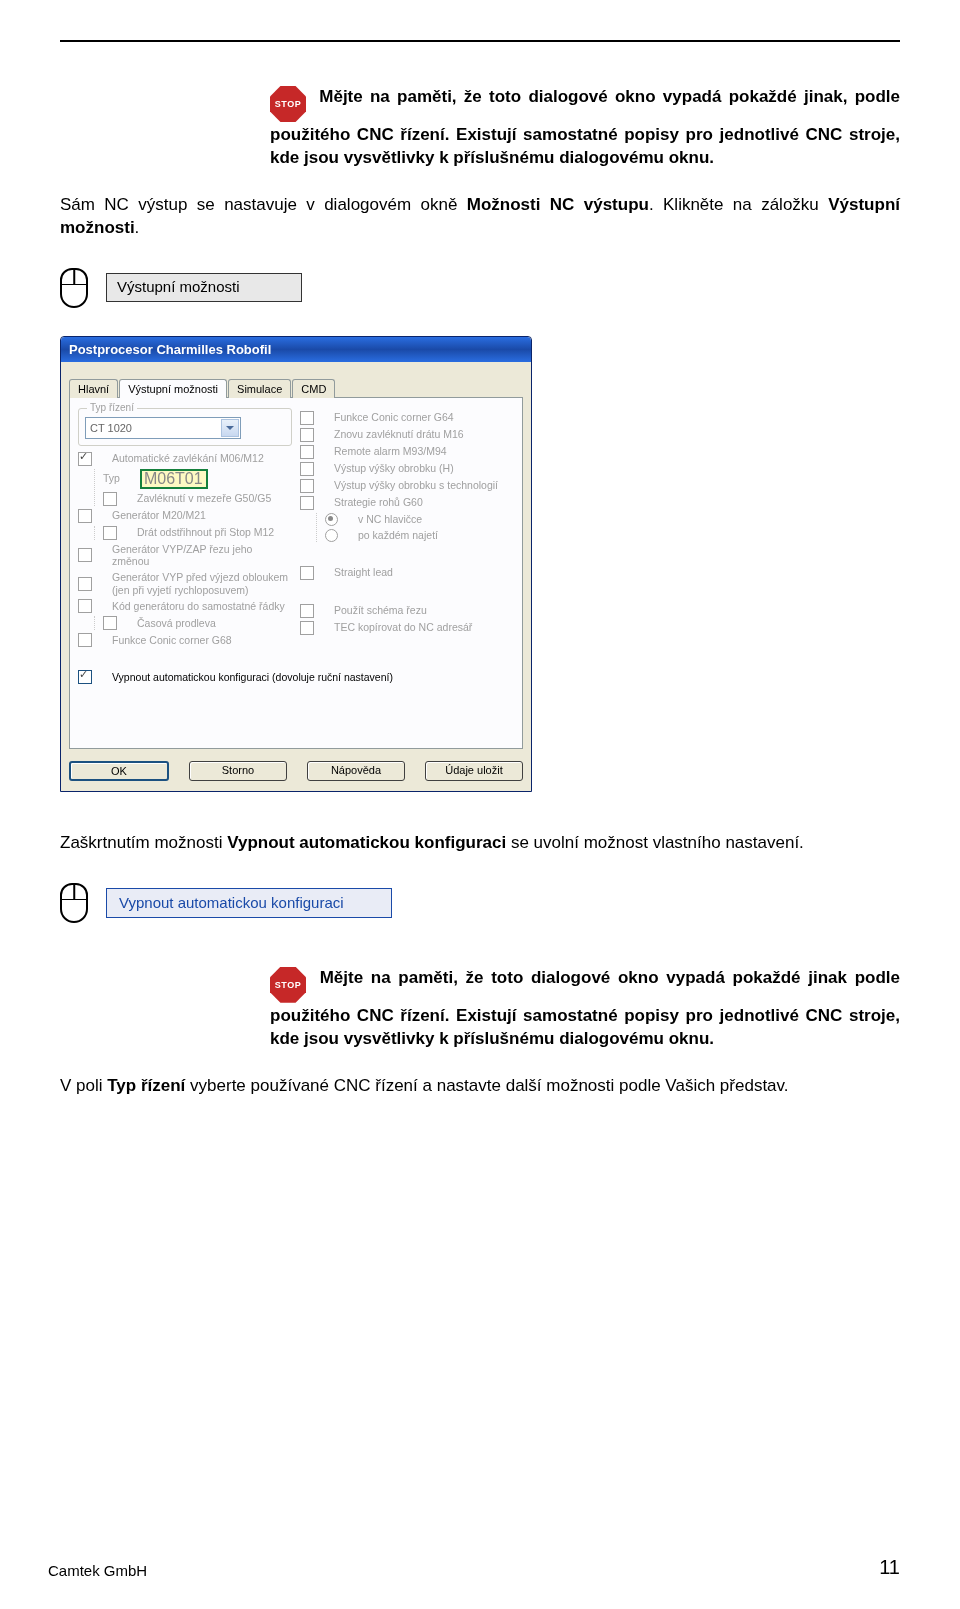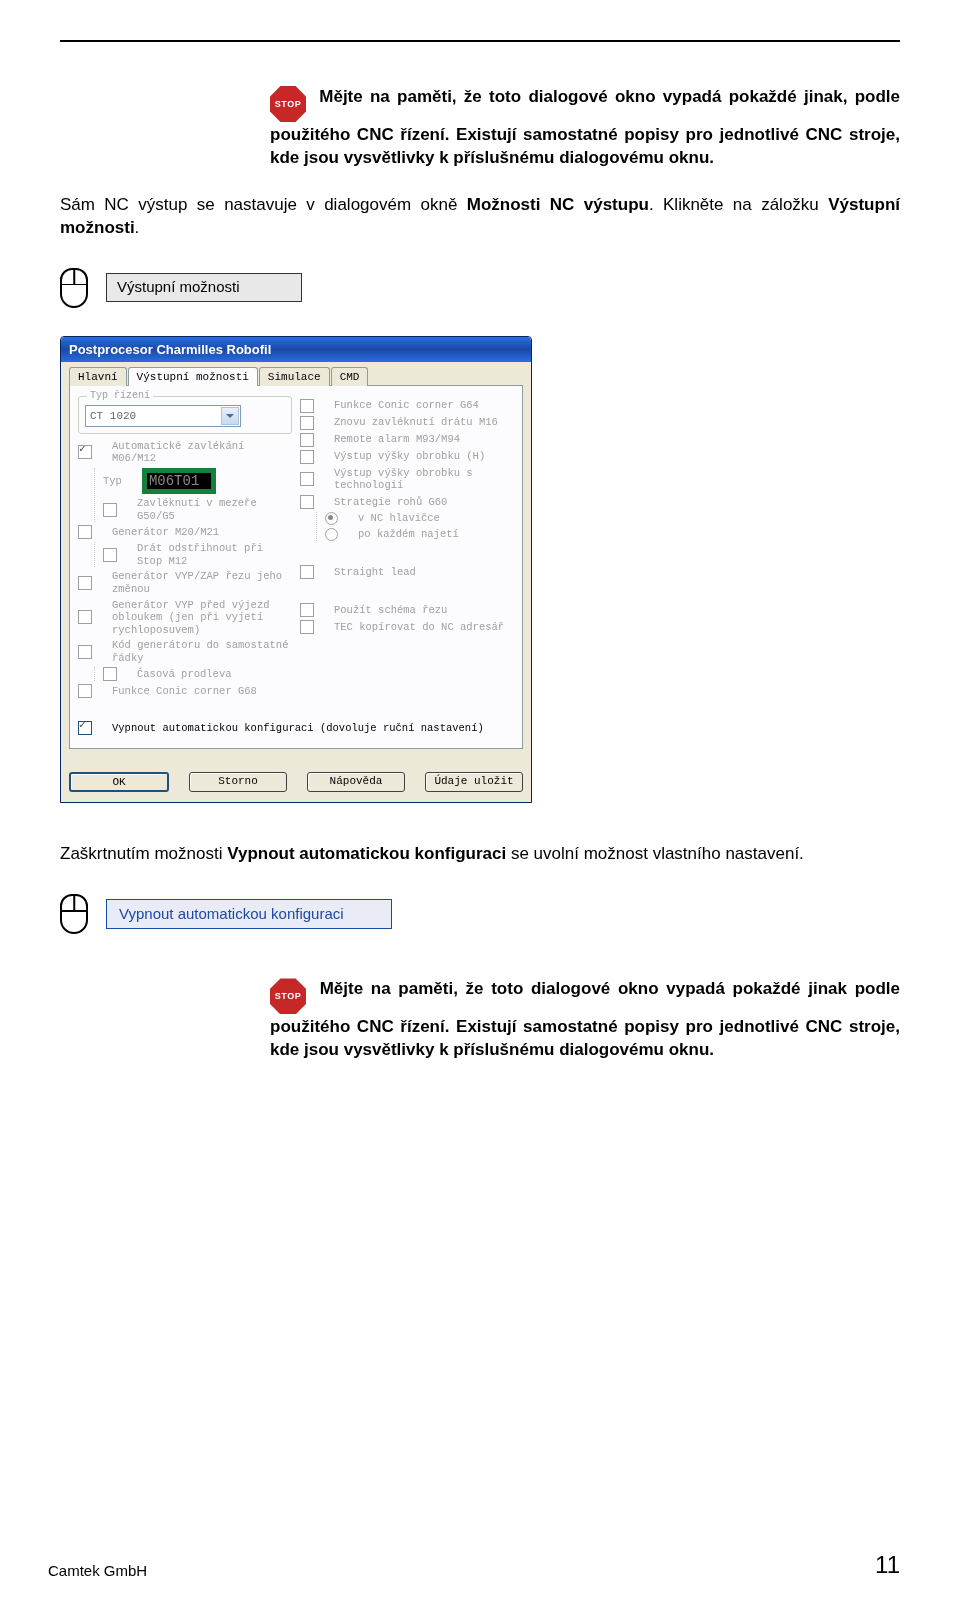--- a/index.html
+++ b/index.html
@@ -127,22 +127,21 @@
   }
   .titlebar {
     background: linear-gradient(to bottom, #2a6de0, #1a4aa8 50%, #2a6de0);
     color: #fff;
     padding: 5px 8px;
     font-size: 13px;
     font-weight: bold;
     border-radius: 4px 4px 0 0;
   }
   .dlg-body {
-    padding: 4px 8px 10px 8px;
-    font-family: Liberation Mono, monospace;
+    padding: 16px 8px 10px 8px;
   }
   .tabs-row {
     display: flex;
     border-bottom: 1px solid #919b9c;
     font-size: 11px;
   }
   .tab {
     padding: 3px 8px;
     border: 1px solid #919b9c;
     border-bottom: none;
@@ -251,32 +250,32 @@
     position: absolute;
     top: 2px; left: 2px;
     width: 5px; height: 5px;
     background: #888;
     border-radius: 50%;
   }
   .nest { margin-left: 16px; border-left: 1px dotted #ccc; padding-left: 8px; }
   .small-input {
     display: inline-block;
     width: 60px; height: 16px;
-    border: 5px solid #15803d;
-    background: #000000;
-    font-size: 14px;
+    border: 2px solid #15803d;
+    background: #fef9c3;
+    font-size: 16px;
     color: #888;
     padding: 0 2px;
     line-height: 16px;
   }
   .btn-row {
     display: flex;
     gap: 20px;
     justify-content: space-around;
-    margin-top: 23px;
+    margin-top: 12px;
   }
   .btn {
     background: #ece9d8;
     border: 1px solid #404040;
     border-radius: 3px;
     padding: 2px 8px;
     font-size: 11px;
     min-width: 80px;
     text-align: center;
     box-shadow: inset 1px 1px 0 #fff;
@@ -288,21 +287,21 @@
     position: absolute;
     bottom: 30px;
     left: 48px;
     right: 60px;
     display: flex;
     justify-content: space-between;
     font-size: 15px;
     align-items: flex-end;
   }
   .footer-page {
-    font-size: 24px;
+    font-size: 20px;
   }
 </style>
 </head>
 <body>
 
 <div class="page">
   <div class="hr"></div>
 
   <div class="indent-block body-text justify">
     <div class="stop-para">
@@ -464,18 +463,21 @@
 
   <div class="indent-block body-text justify" style="margin-top:40px;">
     <div class="stop-para">
       <span class="stop-icon">
         <span class="stop-icon-inner">STOP</span>
       </span>
       <span class="bold">Mějte na paměti, že toto dialogové okno vypadá pokaždé jinak podle použitého CNC řízení. Existují samostatné popisy pro jednotlivé CNC stroje, kde jsou vysvětlivky k příslušnému dialogovému oknu.</span>
     </div>
   </div>
 
+  <p class="body-text para-wide">
+    <span>V poli </span><span class="bold">Typ řízení</span><span> vyberte používané CNC řízení a nastavte další možnosti podle Vašich představ.</span>
+  </p>
 
   <div class="footer">
     <span>Camtek GmbH</span>
     <span class="footer-page">11</span>
   </div>
 </div>
 
 </body></html>

